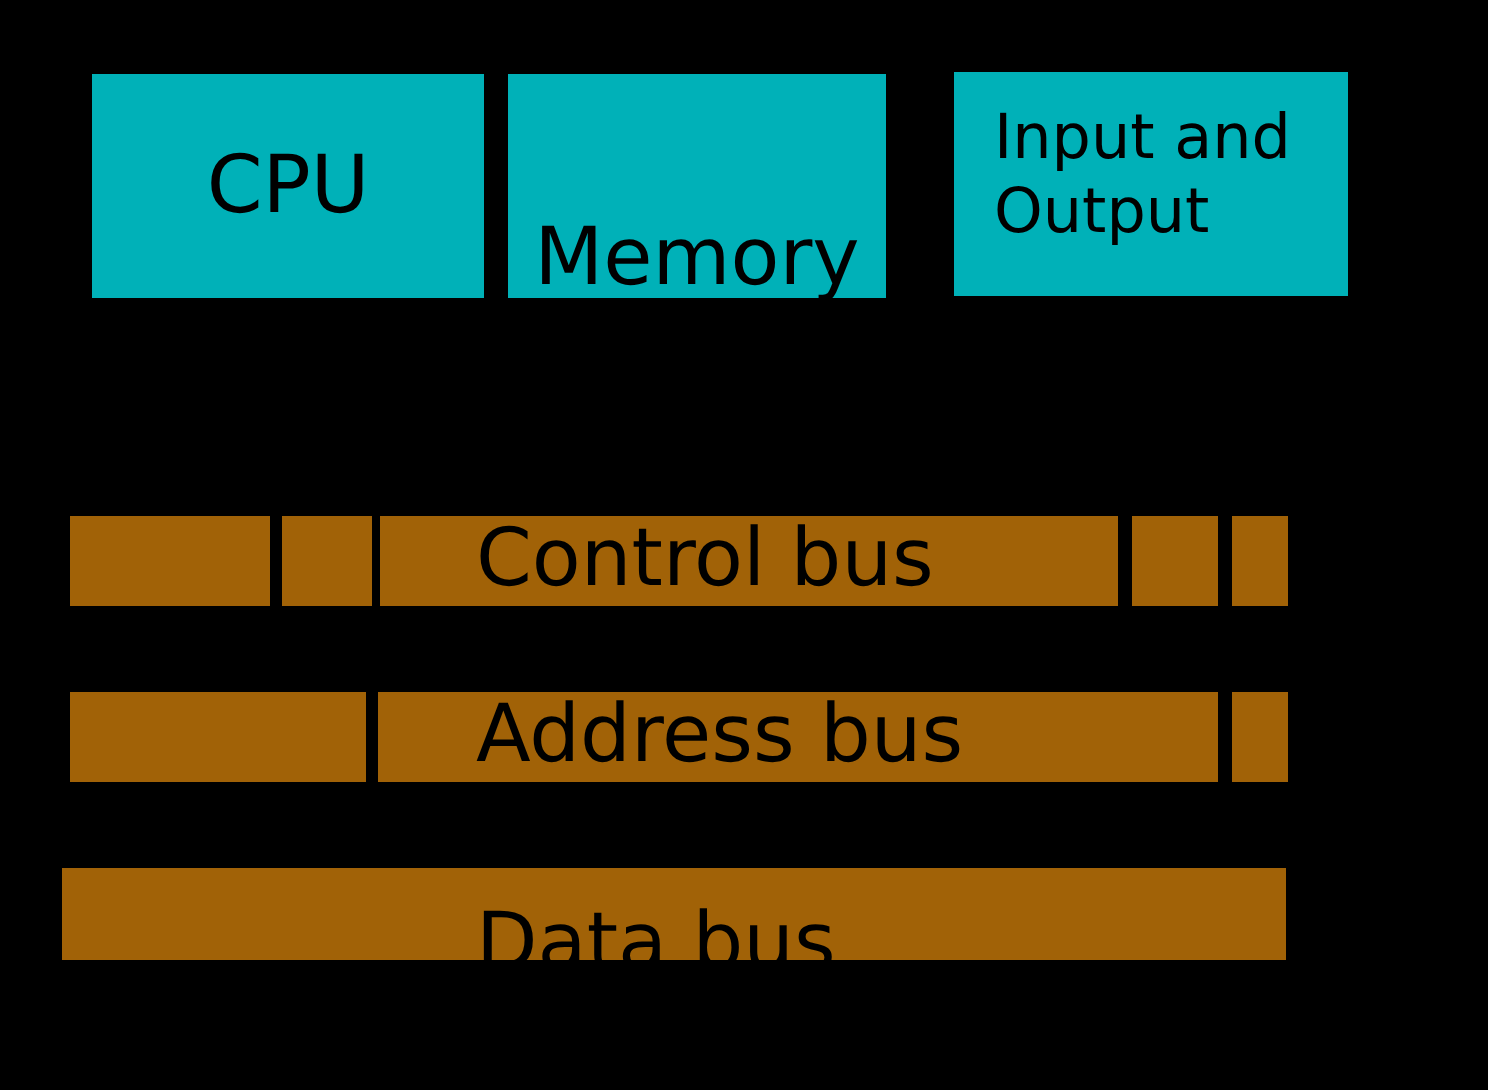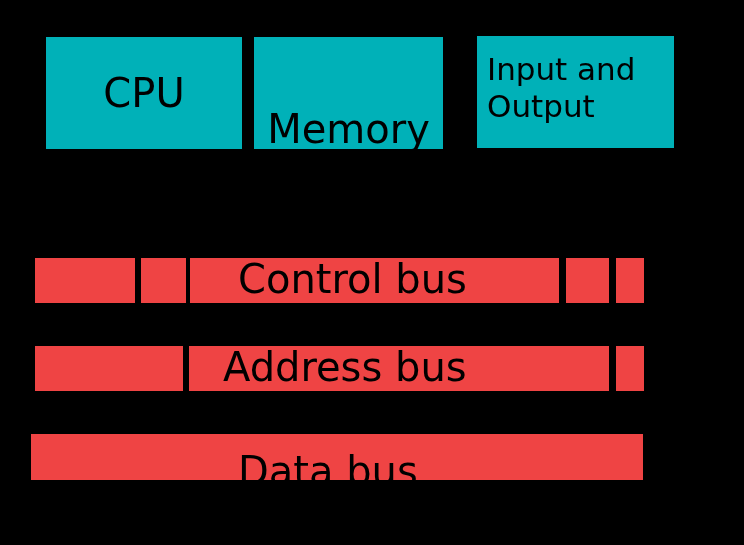--- a/index.html
+++ b/index.html
@@ -33,45 +33,45 @@
   #box-memory { left: 254px; width: 189px; align-items: flex-end; }
   #box-io {
     left: 477px;
     top: 36px;
     width: 197px;
     height: 112px;
     box-sizing: border-box;
     flex-direction: column;
     align-items: flex-start;
     justify-content: flex-start;
-    padding: 15px 0 0 10px;
+    padding: 15px 0 0 20px;
     font-size: 31px;
     line-height: 37px;
   }
 
   
   .bus {
     position: absolute;
     height: 45px;
-    background: #ef4444;
+    background: #a16207;
   }
   #bus-control { left: 35px; top: 258px; width: 609px; }
   #bus-address { left: 35px; top: 346px; width: 609px; }
   #bus-data    { left: 31px; top: 434px; width: 612px; height: 46px; }
 
   .bus-label {
     position: absolute;
     top: 50%;
     transform: translateY(-54%);
     font-size: 40px;
     line-height: 1;
     white-space: nowrap;
   }
   #bus-control .bus-label { left: 203px; }
-  #bus-address .bus-label { left: 188px; text-align: center; }
+  #bus-address .bus-label { left: 203px; text-align: center; }
   #bus-data    .bus-label { left: 207px; margin-top: 16px; }
 
   
   .stripe {
     position: absolute;
     top: 0;
     bottom: 0;
     background: #000000;
   }
   #bus-control .s1 { left: 100px; width: 6px; }

